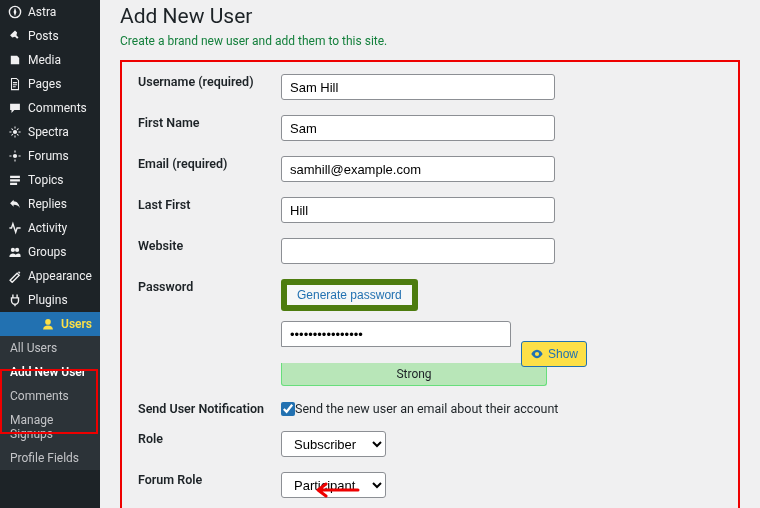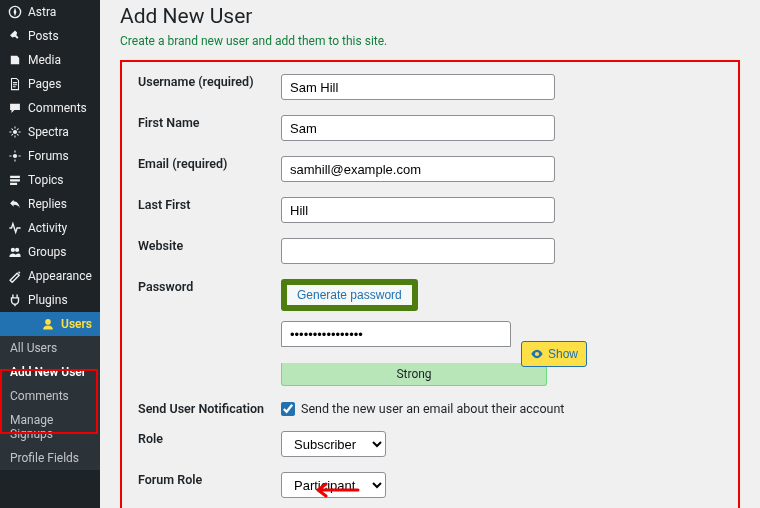--- a/index.html
+++ b/index.html
@@ -26,21 +26,21 @@
   }
   input[type=text], input[type=email] { width: 274px; }
   .pw-row input[type=password] { width: 230px; }
   .btn-secondary { border: 6px solid #4d7c0f; color: #2271b1; background: #f6f7f7; padding: 3px 10px; border-radius: 3px; font-size: 12px; cursor: pointer; }
   .pw-input-wrap { display: flex; gap: 10px; align-items: center; margin-top: 10px; }
   .pw-strength { background: #b8e6b8; border: 1px solid #68de7c; text-align: center; padding: 4px; font-size: 12px; width: 266px; margin-top: 16px; border-top: none; border-bottom-left-radius:3px; border-bottom-right-radius:3px;}
   .pw-box { width: 230px; }
   .pw-box input { width: 100%; border-bottom-left-radius:0; border-bottom-right-radius:0; }
   .show-btn { border: 1px solid #2271b1; color: #2271b1; background: #fde047; padding: 3px 8px; border-radius: 3px; font-size: 12px; cursor: pointer; display: inline-flex; align-items: center; gap: 4px; height: 26px; }
   input[type=checkbox] { width: 14px; height: 14px; accent-color: #2271b1; }
-  .checkbox-wrap { display: flex; align-items: center; gap: 6px; font-size: 12.5px; color: #1d2327; }
+  .checkbox-wrap { display: flex; align-items: center; font-size: 12.5px; color: #1d2327; }
   select { width: 105px; }
   .btn-primary { background: #2271b1; border: 1px solid #2271b1; color: #fff; padding: 5px 12px; border-radius: 3px; font-size: 13px; cursor: pointer; }
   .red-box-users { position: absolute; border: 2px solid #e00; pointer-events: none; }
   .arrow { position: absolute; color: #e00; }
 </style>
 </head>
 <body>
 
 <div class="sidebar">
   <div class="sidebar-item">

